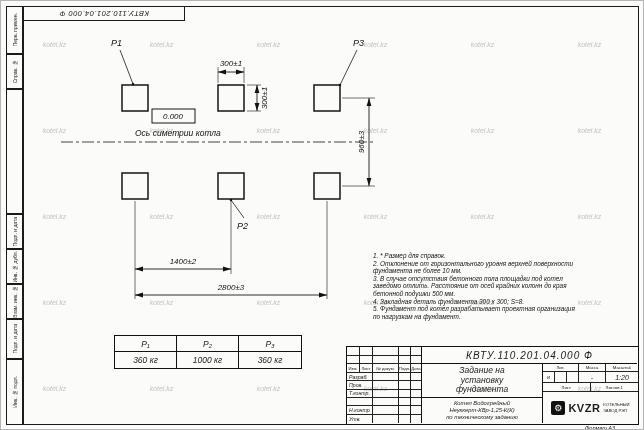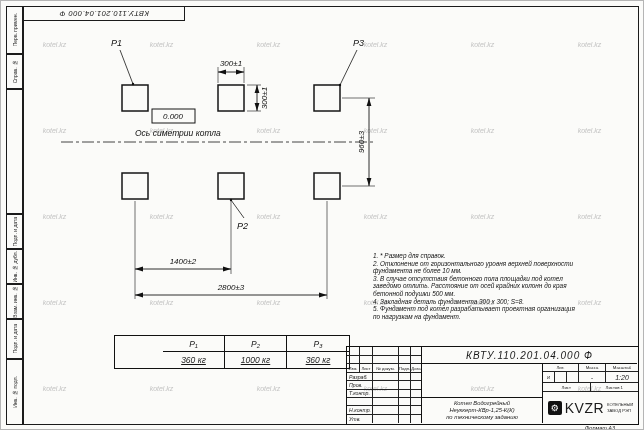--- a/index.html
+++ b/index.html
@@ -8,44 +8,44 @@
   .wm-layer{position:absolute;inset:0;display:grid;grid-template-columns:repeat(6,1fr);grid-auto-rows:86px;pointer-events:none;}
   .wm-layer span{font-size:7px;color:#c3c3c3;font-style:italic;justify-self:center;align-self:center;}
   .frame{position:absolute;left:22px;top:5px;width:616px;height:419px;border:1.4px solid #1b1b1b;box-sizing:border-box;}
   .mbox{position:absolute;left:5px;width:17px;border:1px solid #1b1b1b;box-sizing:border-box;display:flex;align-items:center;justify-content:center;background:transparent;}
   .mbox span{writing-mode:vertical-rl;transform:rotate(180deg);font-size:5px;white-space:nowrap;color:#222;}
   .stamp{position:absolute;left:22px;top:5px;width:162px;height:15px;border:1.3px solid #1b1b1b;box-sizing:border-box;display:flex;align-items:center;justify-content:center;}
   .stamp span{transform:rotate(180deg);font-size:7.5px;font-style:italic;letter-spacing:.5px;}
   svg.plan{position:absolute;left:22px;top:5px;}
   svg.plan text{font-family:"Liberation Sans","DejaVu Sans",sans-serif;font-style:italic;fill:#111;}
   .notes{position:absolute;left:372px;top:251px;width:262px;font-size:6.4px;font-style:italic;line-height:1.19;color:#111;}
-  .ltable{position:absolute;left:113px;top:334px;display:grid;grid-template-columns:62px 62px 62px;grid-auto-rows:16px;border:1.3px solid #111;font-style:italic;background:transparent;padding-left:48px;}
+  .ltable{position:absolute;left:113px;top:334px;display:grid;grid-template-columns:62px 62px 62px;grid-auto-rows:16px;border:1.3px solid #111;font-style:italic;background:transparent;}
   .ltable > div{border-right:1px solid #111;border-bottom:1px solid #111;display:flex;align-items:center;justify-content:center;font-size:8.5px;}
   .ltable > div:nth-child(3n){border-right:none;}
-  .ltable > div:nth-child(n+4){border-bottom:none;text-decoration:underline;}
+  .ltable > div:nth-child(n+4){border-bottom:none;}
   .tb{position:absolute;left:345px;top:345px;width:293px;height:79px;border:1.5px solid #111;box-sizing:border-box;font-size:5px;}
   .tb .lgrid{position:absolute;left:0;top:0;width:75px;height:76px;border-right:1.1px solid #111;box-sizing:border-box;
              display:grid;grid-template-columns:13px 13px 26px 12px 9.9px;grid-template-rows:8.5px 8.5px 9px repeat(6,8.33px);}
   .g{border-right:.8px solid #222;border-bottom:.8px solid #222;display:flex;align-items:center;justify-content:center;font-size:4.2px;overflow:hidden;}
   .gl{grid-column:1/3;justify-content:flex-start;padding-left:2px;font-size:5.2px;font-style:italic;}
   .nr{border-right:none!important;}
   .nb{border-bottom:none!important;}
   .tb .docnum{position:absolute;left:75px;top:0;width:215px;height:17px;border-bottom:1.1px solid #111;box-sizing:border-box;
               display:flex;align-items:center;justify-content:center;font-size:10px;font-style:italic;letter-spacing:1px;}
   .tb .titlecell{position:absolute;left:75px;top:17px;width:120px;height:33px;display:flex;flex-direction:column;align-items:center;justify-content:center;
                  font-style:italic;font-size:8.5px;line-height:1.15;text-align:center;}
   .tb .product{position:absolute;left:75px;top:50px;width:120px;height:26px;border-top:1px solid #111;box-sizing:border-box;
                display:flex;flex-direction:column;align-items:center;justify-content:center;font-style:italic;font-size:5.8px;line-height:1.2;text-align:center;}
   .tb .rcol{position:absolute;left:195px;top:17px;width:95px;height:59px;border-left:1.1px solid #111;box-sizing:border-box;}
   .rrow{position:absolute;left:0;width:95px;display:flex;box-sizing:border-box;}
   .rc{border-right:.8px solid #222;border-bottom:.8px solid #222;display:flex;align-items:center;justify-content:center;font-size:4.3px;box-sizing:border-box;gap:1px;}
   .rc.big{font-size:7px;font-style:italic;}
   .rlogo{position:absolute;left:0;width:95px;display:flex;align-items:center;justify-content:center;gap:3px;}
   .lmark{width:14px;height:14px;background:#111;color:#fff;display:flex;align-items:center;justify-content:center;font-size:9px;border-radius:2px;}
-  .kvzr{font-weight:normal;font-size:14px;letter-spacing:.5px;}
+  .kvzr{font-weight:bold;font-size:11px;letter-spacing:.5px;}
   .org{font-size:4.2px;line-height:1.25;text-align:left;}
   .fmt{position:absolute;left:584px;top:424px;font-size:5.5px;font-style:italic;color:#222;}
 </style>
 </head>
 <body>
 
 <div class="page">
 
   <div class="wm-layer">
     <span>kotel.kz</span>
@@ -229,20 +229,25 @@
       <div class="g gl">Н.контр.</div>
         <div class="g"></div>
         <div class="g"></div>
         <div class="g nr"></div>
       <div class="g gl nb">Утв.</div>
         <div class="g nb"></div>
         <div class="g nb"></div>
         <div class="g nr nb"></div>
     </div>
     <div class="docnum">КВТУ.110.201.04.000  Ф</div>
+    <div class="titlecell">
+      <div>Задание на</div>
+      <div>установку</div>
+      <div>фундамента</div>
+    </div>
     <div class="product">
       <div>Котел Водогрейный</div>
       <div>Неуккерт-КВр-1,25-К(К)</div>
       <div>по техническому заданию</div>
     </div>
     <div class="rcol">
       <div class="rrow" style="top:0;height:8px;">
         <div class="rc" style="width:36px;">Лит.</div>
         <div class="rc" style="width:27px;">Масса</div>
         <div class="rc nr" style="width:32px;">Масштаб</div>

